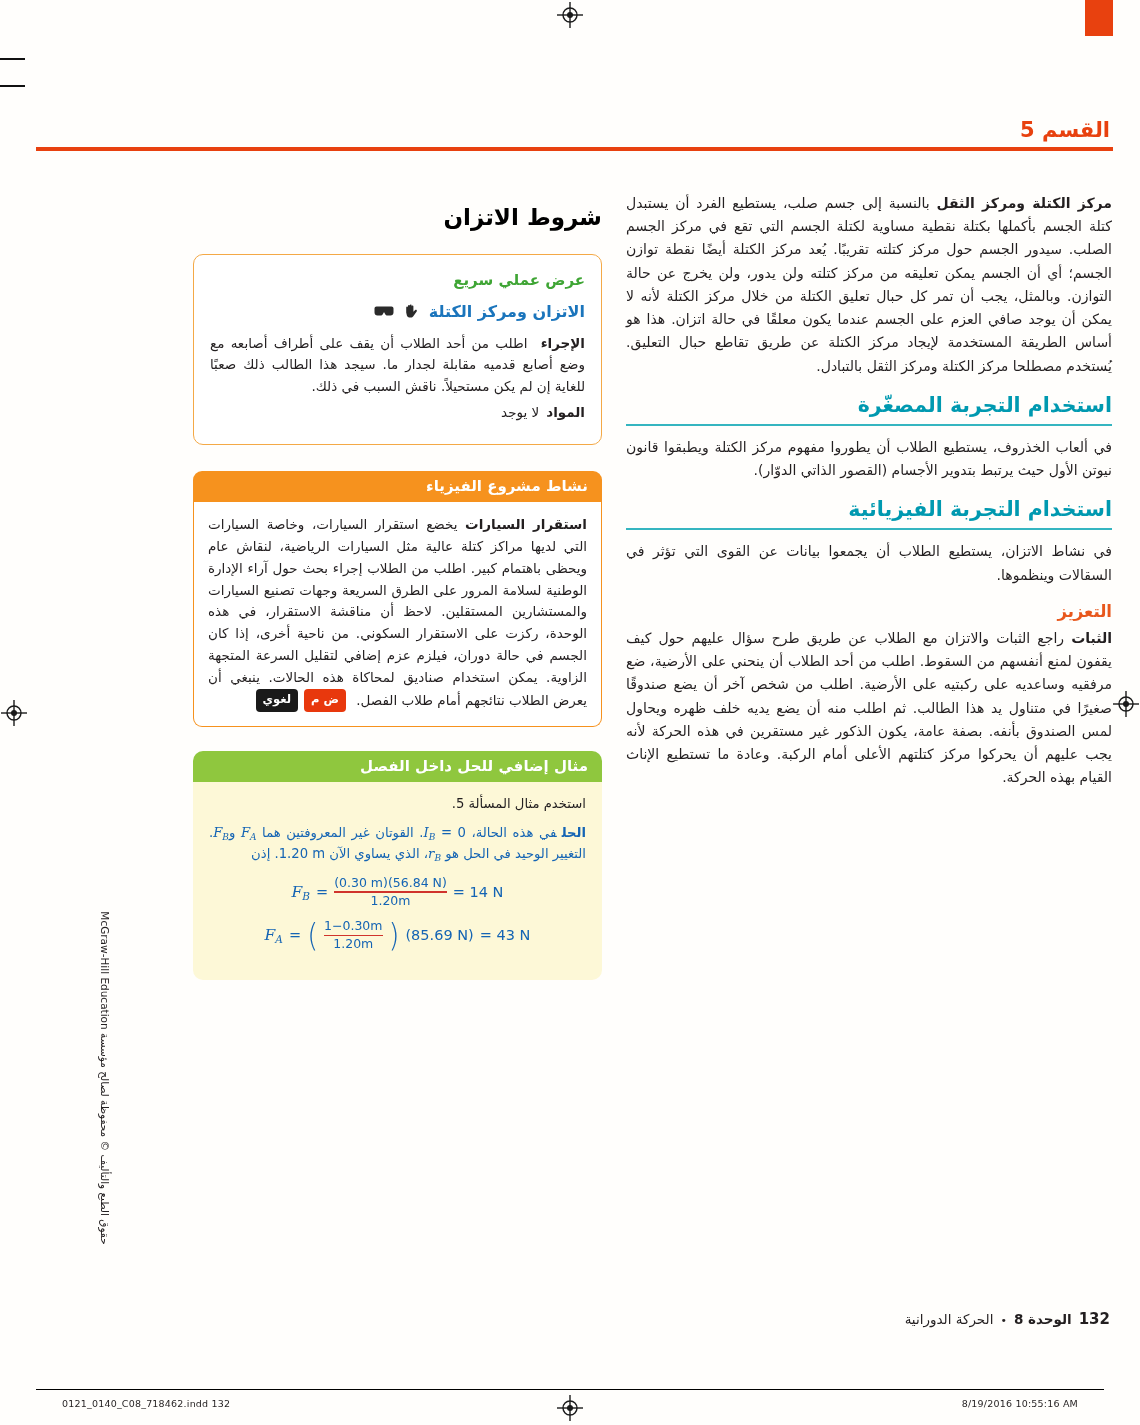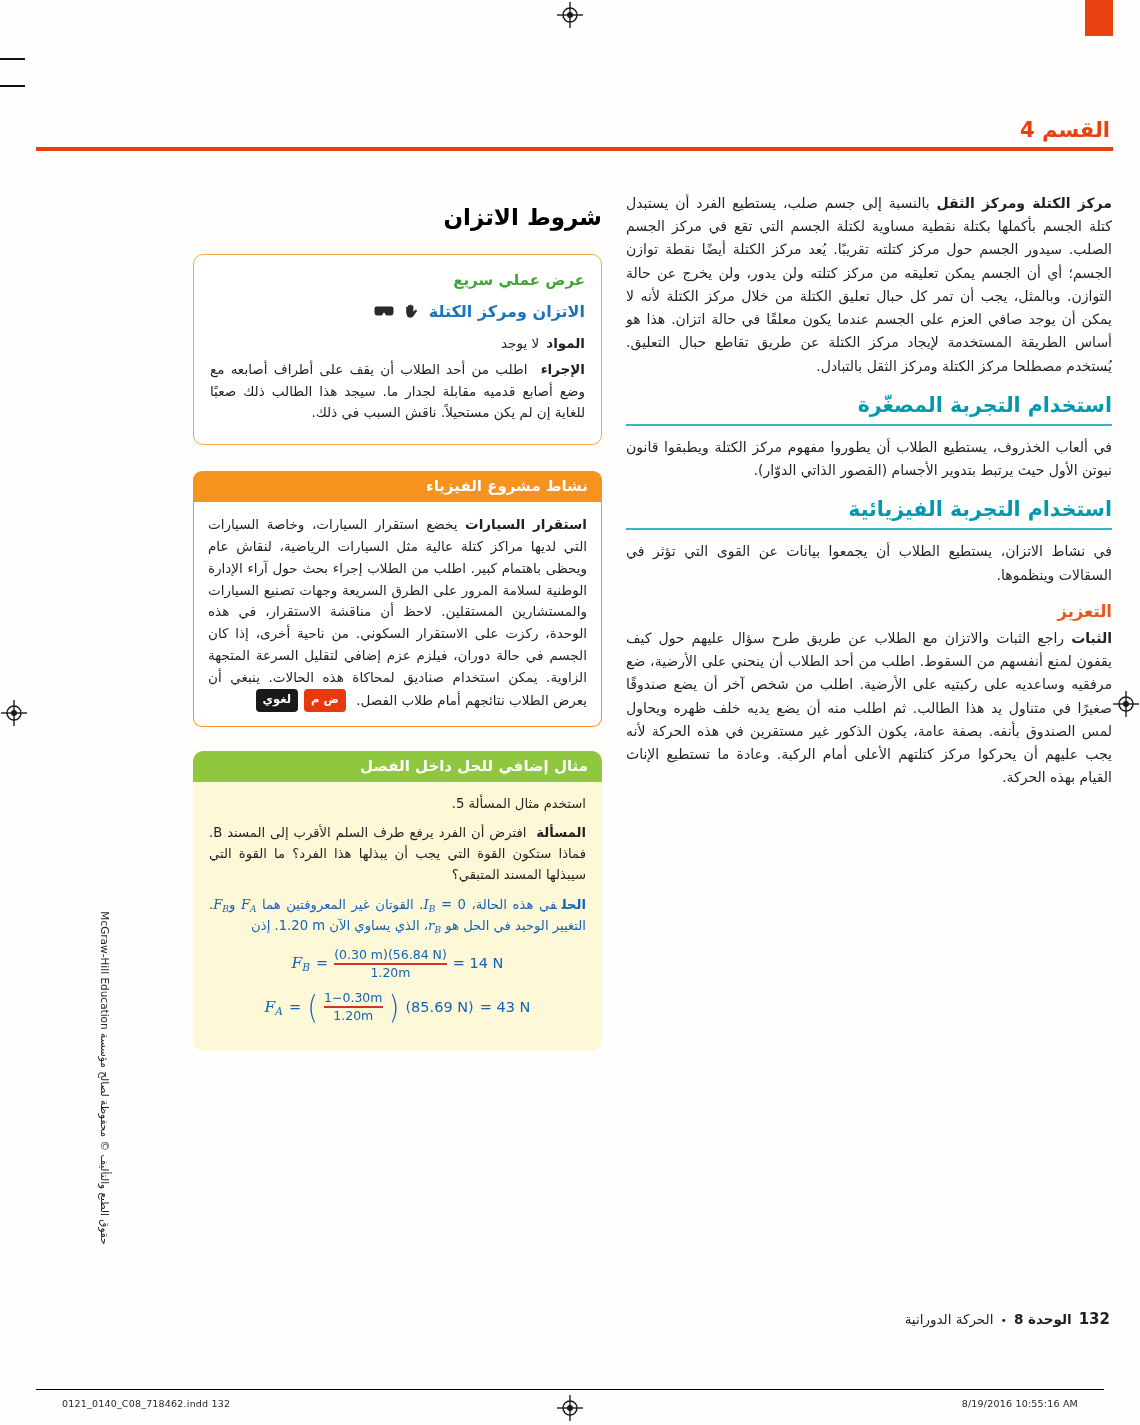--- a/index.html
+++ b/index.html
@@ -124,21 +124,21 @@
         <line x1="13" y1="0" x2="13" y2="26" stroke="#1a1a1a" stroke-width="1.4"></line>
         <line x1="0" y1="13" x2="26" y2="13" stroke="#1a1a1a" stroke-width="1.4"></line>
         <circle cx="13" cy="13" r="7" fill="none" stroke="#1a1a1a" stroke-width="1.4"></circle>
         <circle cx="13" cy="13" r="3" fill="#1a1a1a"></circle>
       </svg>
   </div>
   <div class="red-tab"></div>
   <div class="crop-line crop-a"></div>
   <div class="crop-line crop-b"></div>
 
-  <div class="section-label">القسم 4</div>
+  <div class="section-label">القسم 5</div>
   <div class="section-rule"></div>
 
   <section class="col-right">
     <p class="body-p"><b class="lead-b">مركز الكتلة ومركز الثقل</b><span> بالنسبة إلى جسم صلب، يستطيع الفرد أن يستبدل كتلة الجسم بأكملها بكتلة نقطية مساوية لكتلة الجسم التي تقع في مركز الجسم الصلب. سيدور الجسم حول مركز كتلته تقريبًا. يُعد مركز الكتلة أيضًا نقطة توازن الجسم؛ أي أن الجسم يمكن تعليقه من مركز كتلته ولن يدور، ولن يخرج عن حالة التوازن. وبالمثل، يجب أن تمر كل حبال تعليق الكتلة من خلال مركز الكتلة لأنه لا يمكن أن يوجد صافي العزم على الجسم عندما يكون معلقًا في حالة اتزان. هذا هو أساس الطريقة المستخدمة لإيجاد مركز الكتلة عن طريق تقاطع حبال التعليق. يُستخدم مصطلحا مركز الكتلة ومركز الثقل بالتبادل.</span></p>
 
     <h2 class="h-teal-lg">استخدام التجربة المصغّرة</h2>
     <div class="teal-rule"></div>
     <p class="body-p">في ألعاب الخذروف، يستطيع الطلاب أن يطوروا مفهوم مركز الكتلة ويطبقوا قانون نيوتن الأول حيث يرتبط بتدوير الأجسام (القصور الذاتي الدوّار).</p>
 
     <h2 class="h-teal-lg">استخدام التجربة الفيزيائية</h2>
@@ -160,36 +160,35 @@
           <svg width="17" height="15" viewBox="0 0 17 15">
               <path fill="#2a2a2a" d="M3.2 8.6V3.4c0-.6.4-1 .9-1s.9.4.9 1V2c0-.6.4-1 .9-1s.9.4.9 1v-.6c0-.6.4-1 .9-1s.9.4.9 1v1c.1-.5.5-.8.9-.8.5 0 .9.4.9 1v5.2l1.8-1.7c.4-.4 1-.4 1.4 0 .4.4.4 1 .1 1.5l-3.4 4.6c-.6.9-1.4 1.4-2.5 1.4H7c-1.5 0-2.6-.7-3.1-2.1z"></path>
             </svg>
         </span>
         <span class="icon">
           <svg width="20" height="12" viewBox="0 0 20 12">
               <path fill="#2a2a2a" d="M2.5.5h15c1.1 0 2 .9 2 2v4c0 1.7-1.3 3-3 3h-3.2c-1 0-1.9-.6-2.3-1.5l-.5-1.2c-.2-.5-.8-.5-1 0l-.5 1.2c-.4.9-1.3 1.5-2.3 1.5H3.5c-1.7 0-3-1.3-3-3v-4c0-1.1.9-2 2-2z"></path>
             </svg>
         </span>
       </div>
+      <p class="demo-line"><b class="demo-label">الإجراء</b><span> اطلب من أحد الطلاب أن يقف على أطراف أصابعه مع وضع أصابع قدميه مقابلة لجدار ما. سيجد هذا الطالب ذلك صعبًا للغاية إن لم يكن مستحيلاً. ناقش السبب في ذلك.</span></p>
       <p class="demo-line"><b class="demo-label">المواد</b><span>لا يوجد</span></p>
-      <p class="demo-line"><b class="demo-label">الإجراء</b><span> اطلب من أحد الطلاب أن يقف على أطراف أصابعه مع وضع أصابع قدميه مقابلة لجدار ما. سيجد هذا الطالب ذلك صعبًا للغاية إن لم يكن مستحيلاً. ناقش السبب في ذلك.</span></p>
     </div>
 
     <div class="proj-box">
       <div class="proj-header">نشاط مشروع الفيزياء</div>
       <div class="proj-body">
         <b class="lead-b">استقرار السيارات</b><span> يخضع استقرار السيارات، وخاصة السيارات التي لديها مراكز كتلة عالية مثل السيارات الرياضية، لنقاش عام ويحظى باهتمام كبير. اطلب من الطلاب إجراء بحث حول آراء الإدارة الوطنية لسلامة المرور على الطرق السريعة وجهات تصنيع السيارات والمستشارين المستقلين. لاحظ أن مناقشة الاستقرار، في هذه الوحدة، ركزت على الاستقرار السكوني. من ناحية أخرى، إذا كان الجسم في حالة دوران، فيلزم عزم إضافي لتقليل السرعة المتجهة الزاوية. يمكن استخدام صناديق لمحاكاة هذه الحالات. ينبغي أن يعرض الطلاب نتائجهم أمام طلاب الفصل. </span><span class="badge red">ض م</span><span class="badge black">لغوي</span>
       </div>
     </div>
 
     <div class="ex-box">
       <div class="ex-header">مثال إضافي للحل داخل الفصل</div>
       <div class="ex-body">
         <p class="ex-intro">استخدم مثال المسألة 5.</p>
-        <p class="ex-problem"><b class="plabel">المسألة</b><span> افترض أن الفرد يرفع طرف السلم الأقرب إلى المسند B. فماذا ستكون القوة التي يجب أن يبذلها هذا الفرد؟ ما القوة التي سيبذلها المسند المتبقي؟</span></p>
         <p class="ex-solution"><b class="sol-label">الحل</b><span>في هذه الحالة، </span><span class="m" dir="ltr"><i>I</i><sub>B</sub><span> = 0</span></span><span>. القوتان غير المعروفتين هما </span><span class="m" dir="ltr"><i>F</i><sub>A</sub></span><span> و</span><span class="m" dir="ltr"><i>F</i><sub>B</sub></span><span>. التغيير الوحيد في الحل هو </span><span class="m" dir="ltr"><i>r</i><sub>B</sub></span><span>، الذي يساوي الآن </span><span class="m" dir="ltr">1.20 m</span><span>. إذن</span></p>
 
         <div class="equation">
           <span class="vv"><i>F</i><sub>B</sub></span>
           <span>=</span>
           <span class="frac">
               <span class="num">(0.30 m)(56.84 N)</span>
               <span class="bar"></span>
               <span class="den">1.20m</span>
             </span>

